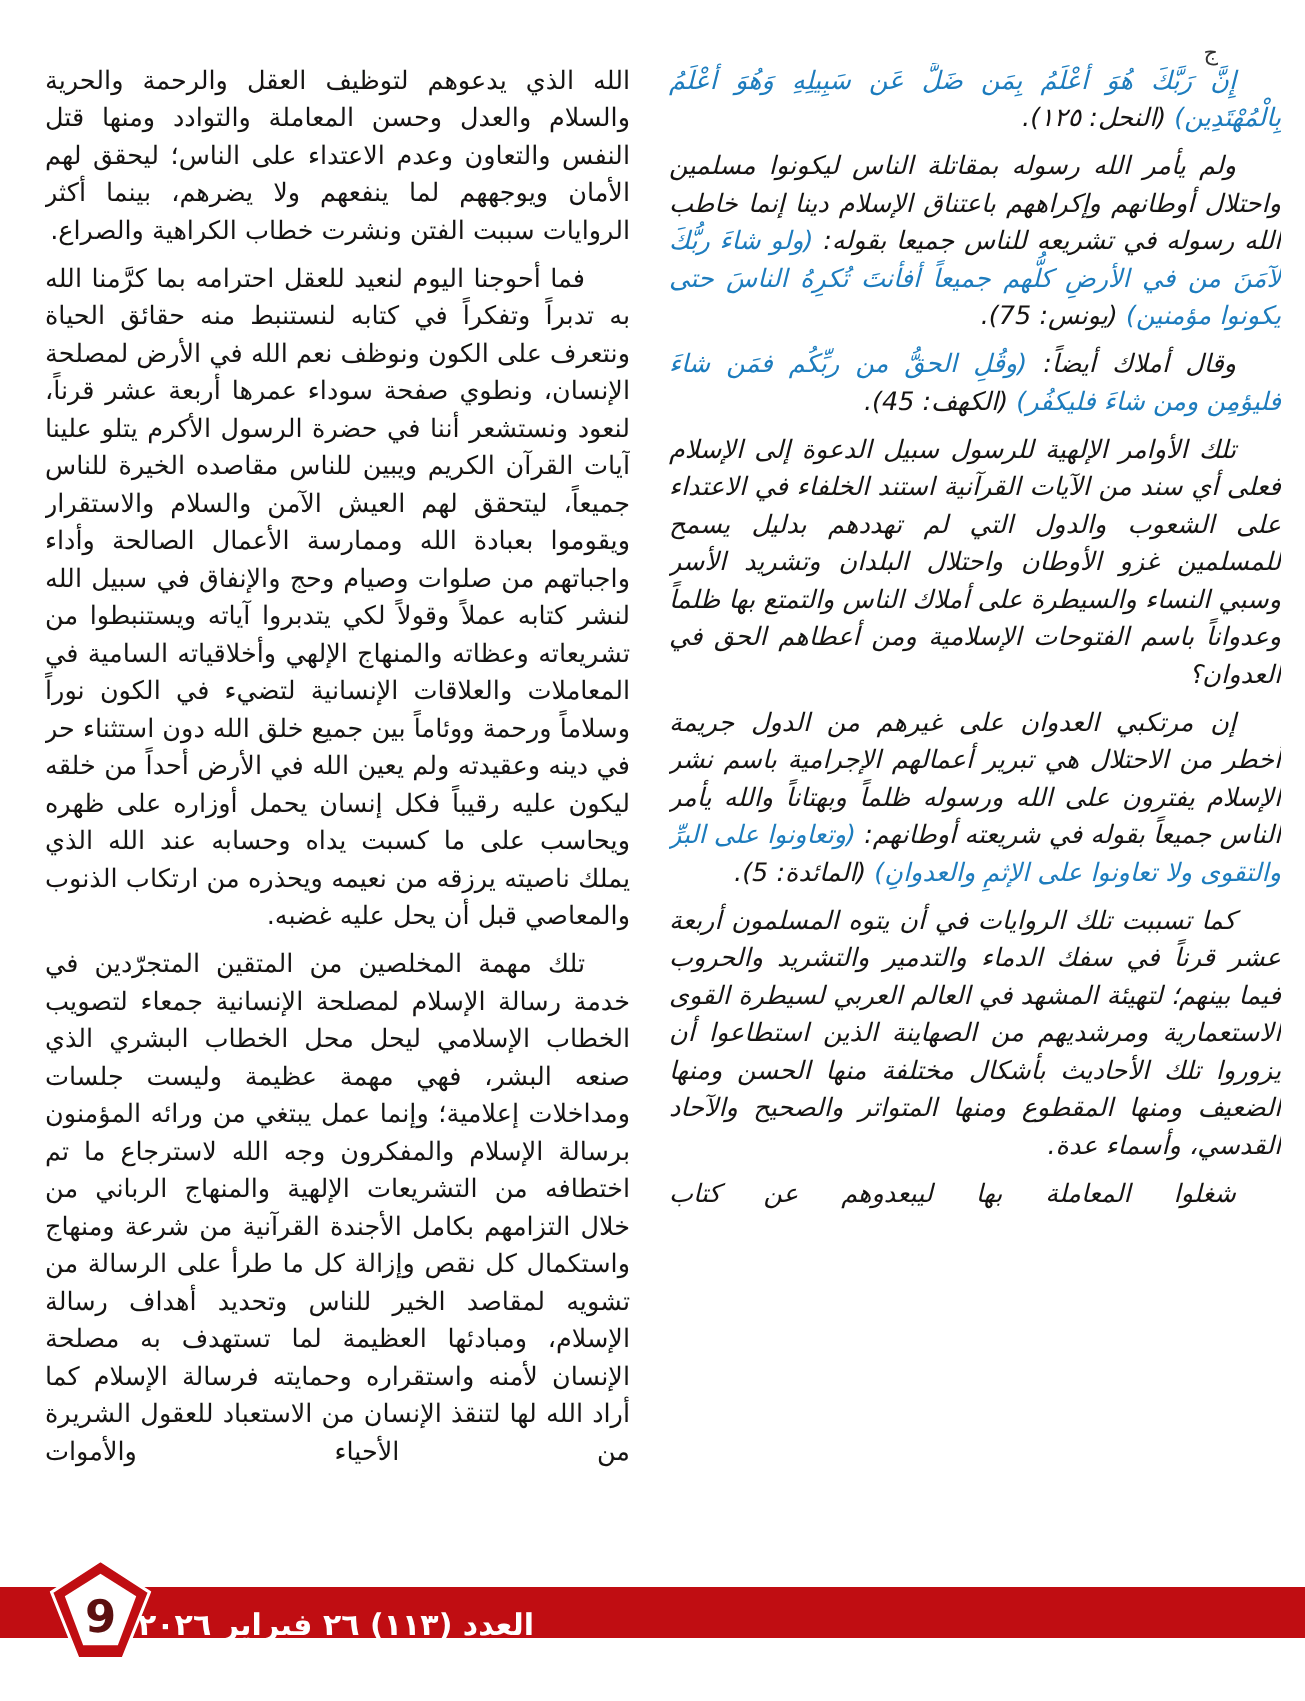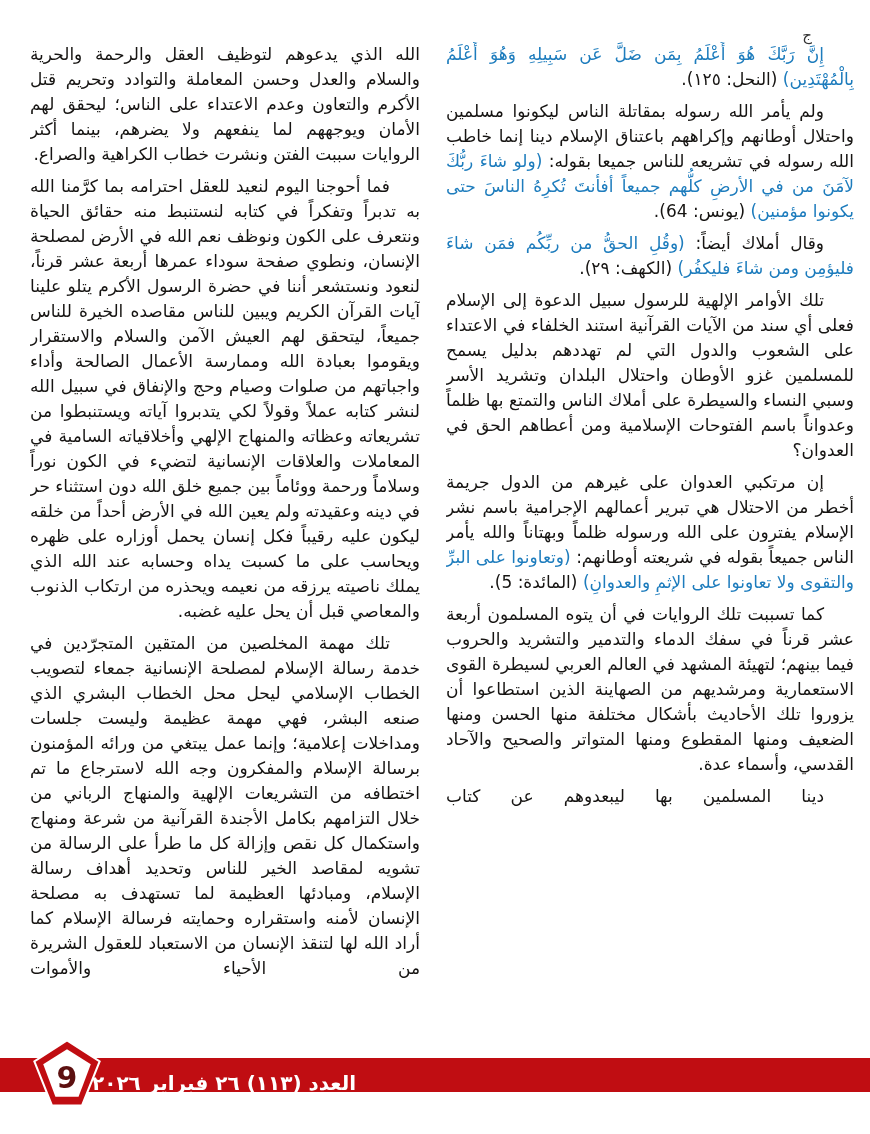--- a/index.html
+++ b/index.html
@@ -16,21 +16,21 @@
   .section-letter{
     position:absolute;top:26px;right:58px;
     font-size:15px;color:#333;
   }
   .columns{
     position:absolute;top:42px;right:16px;left:30px;
     height:1012px;overflow:hidden;
     display:flex;gap:26px;
   }
   .col{overflow:hidden;}
-  .col-right{flex:0 0 408px;}
+  .col-right{flex:0 0 408px;font-style:italic;}
   .col-left{flex:1 1 auto;}
   p.para{
     margin:0 0 7px 0;
     font-size:17px;line-height:25px;
     text-align:justify;
     color:var(--ink,#161412);
   }
   p.para.indent{text-indent:30px;}
   p.para.stretch{text-align-last:justify;}
   .seg-ink{color:var(--ink,#161412);}
@@ -56,29 +56,29 @@
 </head>
 <body>
 
 <div class="page">
 
   <div class="section-letter">ج</div>
 
   <div class="columns">
     <div class="col col-right">
         <p class="para indent"><span class="seg-blue">إِنَّ رَبَّكَ هُوَ أَعْلَمُ بِمَن ضَلَّ عَن سَبِيلِهِ وَهُوَ أَعْلَمُ بِالْمُهْتَدِين) </span><span class="seg-ink">(النحل: ١٢٥).</span></p>
-        <p class="para indent"><span class="seg-ink">ولم يأمر الله رسوله بمقاتلة الناس ليكونوا مسلمين واحتلال أوطانهم وإكراههم باعتناق الإسلام دينا إنما خاطب الله رسوله في تشريعه للناس جميعا بقوله: </span><span class="seg-blue">(ولو شاءَ ربُّكَ لآمَنَ من في الأرضِ كلُّهم جميعاً أفأنتَ تُكرِهُ الناسَ حتى يكونوا مؤمنين) </span><span class="seg-ink">(يونس: 64).</span></p>
-        <p class="para indent"><span class="seg-ink">وقال أملاك أيضاً: </span><span class="seg-blue">(وقُلِ الحقُّ من ربِّكُم فمَن شاءَ فليؤمِن ومن شاءَ فليكفُر) </span><span class="seg-ink">(الكهف: ٢٩).</span></p>
+        <p class="para indent"><span class="seg-ink">ولم يأمر الله رسوله بمقاتلة الناس ليكونوا مسلمين واحتلال أوطانهم وإكراههم باعتناق الإسلام دينا إنما خاطب الله رسوله في تشريعه للناس جميعا بقوله: </span><span class="seg-blue">(ولو شاءَ ربُّكَ لآمَنَ من في الأرضِ كلُّهم جميعاً أفأنتَ تُكرِهُ الناسَ حتى يكونوا مؤمنين) </span><span class="seg-ink">(يونس: 75).</span></p>
+        <p class="para indent"><span class="seg-ink">وقال أملاك أيضاً: </span><span class="seg-blue">(وقُلِ الحقُّ من ربِّكُم فمَن شاءَ فليؤمِن ومن شاءَ فليكفُر) </span><span class="seg-ink">(الكهف: 45).</span></p>
         <p class="para indent"><span class="seg-ink">تلك الأوامر الإلهية للرسول سبيل الدعوة إلى الإسلام فعلى أي سند من الآيات القرآنية استند الخلفاء في الاعتداء على الشعوب والدول التي لم تهددهم بدليل يسمح للمسلمين غزو الأوطان واحتلال البلدان وتشريد الأسر وسبي النساء والسيطرة على أملاك الناس والتمتع بها ظلماً وعدواناً باسم الفتوحات الإسلامية ومن أعطاهم الحق في العدوان؟</span></p>
         <p class="para indent"><span class="seg-ink">إن مرتكبي العدوان على غيرهم من الدول جريمة أخطر من الاحتلال هي تبرير أعمالهم الإجرامية باسم نشر الإسلام يفترون على الله ورسوله ظلماً وبهتاناً والله يأمر الناس جميعاً بقوله في شريعته أوطانهم: </span><span class="seg-blue">(وتعاونوا على البرِّ والتقوى ولا تعاونوا على الإثمِ والعدوانِ) </span><span class="seg-ink">(المائدة: 5).</span></p>
         <p class="para indent"><span class="seg-ink">كما تسببت تلك الروايات في أن يتوه المسلمون أربعة عشر قرناً في سفك الدماء والتدمير والتشريد والحروب فيما بينهم؛ لتهيئة المشهد في العالم العربي لسيطرة القوى الاستعمارية ومرشديهم من الصهاينة الذين استطاعوا أن يزوروا تلك الأحاديث بأشكال مختلفة منها الحسن ومنها الضعيف ومنها المقطوع ومنها المتواتر والصحيح والآحاد القدسي، وأسماء عدة.</span></p>
-        <p class="para indent stretch"><span class="seg-ink">دينا المسلمين بها ليبعدوهم عن كتاب</span></p>
+        <p class="para indent stretch"><span class="seg-ink">شغلوا المعاملة بها ليبعدوهم عن كتاب</span></p>
       </div>
     <div class="col col-left">
-        <p class="para"><span class="seg-ink">الله الذي يدعوهم لتوظيف العقل والرحمة والحرية والسلام والعدل وحسن المعاملة والتوادد وتحريم قتل الأكرم والتعاون وعدم الاعتداء على الناس؛ ليحقق لهم الأمان ويوجههم لما ينفعهم ولا يضرهم، بينما أكثر الروايات سببت الفتن ونشرت خطاب الكراهية والصراع.</span></p>
+        <p class="para"><span class="seg-ink">الله الذي يدعوهم لتوظيف العقل والرحمة والحرية والسلام والعدل وحسن المعاملة والتوادد ومنها قتل النفس والتعاون وعدم الاعتداء على الناس؛ ليحقق لهم الأمان ويوجههم لما ينفعهم ولا يضرهم، بينما أكثر الروايات سببت الفتن ونشرت خطاب الكراهية والصراع.</span></p>
         <p class="para indent"><span class="seg-ink">فما أحوجنا اليوم لنعيد للعقل احترامه بما كرَّمنا الله به تدبراً وتفكراً في كتابه لنستنبط منه حقائق الحياة ونتعرف على الكون ونوظف نعم الله في الأرض لمصلحة الإنسان، ونطوي صفحة سوداء عمرها أربعة عشر قرناً، لنعود ونستشعر أننا في حضرة الرسول الأكرم يتلو علينا آيات القرآن الكريم ويبين للناس مقاصده الخيرة للناس جميعاً، ليتحقق لهم العيش الآمن والسلام والاستقرار ويقوموا بعبادة الله وممارسة الأعمال الصالحة وأداء واجباتهم من صلوات وصيام وحج والإنفاق في سبيل الله لنشر كتابه عملاً وقولاً لكي يتدبروا آياته ويستنبطوا من تشريعاته وعظاته والمنهاج الإلهي وأخلاقياته السامية في المعاملات والعلاقات الإنسانية لتضيء في الكون نوراً وسلاماً ورحمة ووئاماً بين جميع خلق الله دون استثناء حر في دينه وعقيدته ولم يعين الله في الأرض أحداً من خلقه ليكون عليه رقيباً فكل إنسان يحمل أوزاره على ظهره ويحاسب على ما كسبت يداه وحسابه عند الله الذي يملك ناصيته يرزقه من نعيمه ويحذره من ارتكاب الذنوب والمعاصي قبل أن يحل عليه غضبه.</span></p>
         <p class="para indent stretch"><span class="seg-ink">تلك مهمة المخلصين من المتقين المتجرّدين في خدمة رسالة الإسلام لمصلحة الإنسانية جمعاء لتصويب الخطاب الإسلامي ليحل محل الخطاب البشري الذي صنعه البشر، فهي مهمة عظيمة وليست جلسات ومداخلات إعلامية؛ وإنما عمل يبتغي من ورائه المؤمنون برسالة الإسلام والمفكرون وجه الله لاسترجاع ما تم اختطافه من التشريعات الإلهية والمنهاج الرباني من خلال التزامهم بكامل الأجندة القرآنية من شرعة ومنهاج واستكمال كل نقص وإزالة كل ما طرأ على الرسالة من تشويه لمقاصد الخير للناس وتحديد أهداف رسالة الإسلام، ومبادئها العظيمة لما تستهدف به مصلحة الإنسان لأمنه واستقراره وحمايته فرسالة الإسلام كما أراد الله لها لتنقذ الإنسان من الاستعباد للعقول الشريرة من الأحياء والأموات</span></p>
       </div>
   </div>
 
   <div class="footer-bar"></div>
 
   <div class="footer-text">العدد (١١٣) ٢٦ فبراير ٢٠٢٦</div>
 
   <div class="page-badge">

